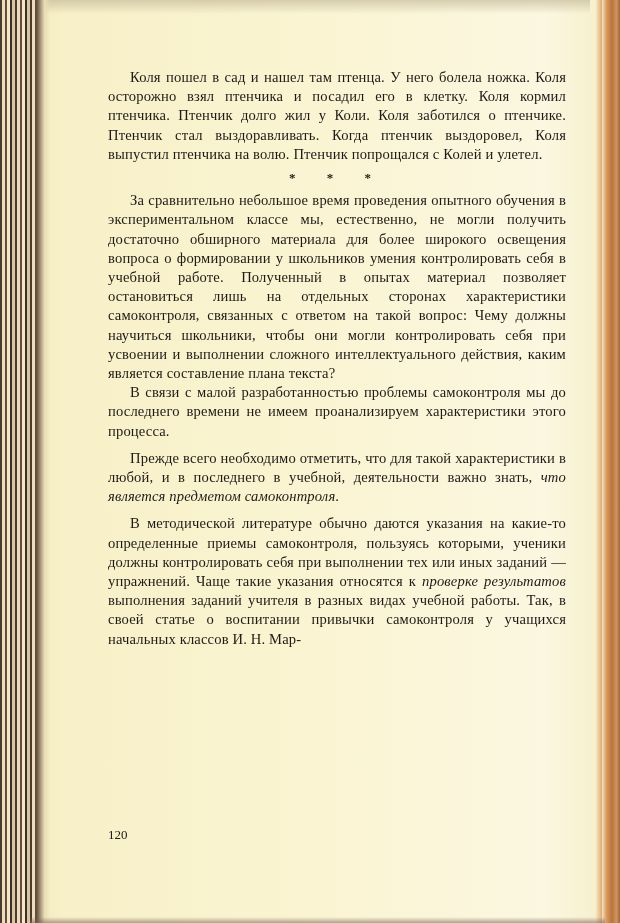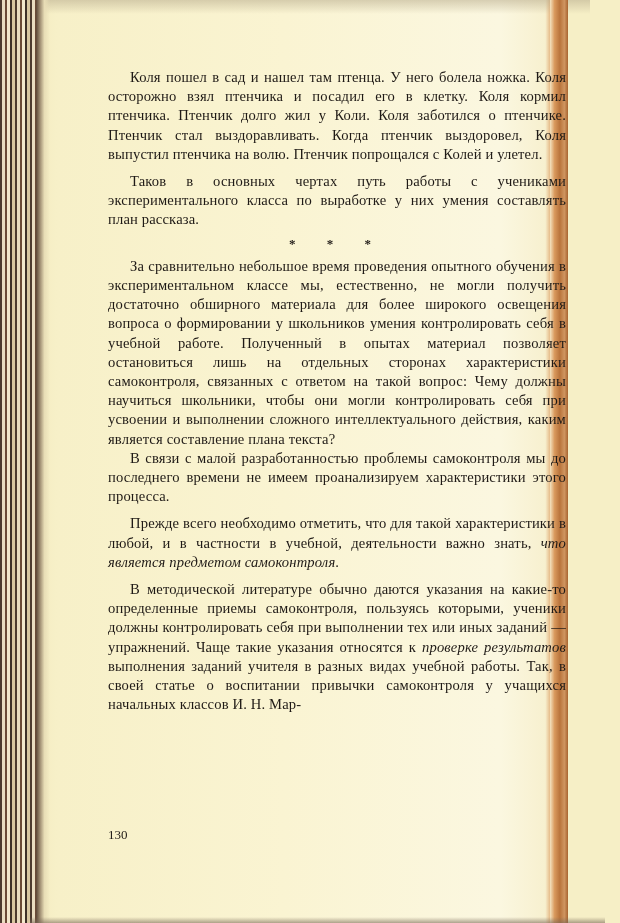--- a/index.html
+++ b/index.html
@@ -1,21 +1,21 @@
 <!DOCTYPE html>
 <html><head>
   <meta charset="utf-8">
   <style>
     html, body { margin: 0; padding: 0; }
     body {
       width: 620px; height: 923px; overflow: hidden; position: relative;
       background: #f6efc6;
     }
     .page {
-      position: absolute; left: 0; top: 0; width: 568px; height: 923px;
+      position: absolute; left: 0; top: 0; width: 620px; height: 923px;
       background: linear-gradient(90deg, #efe4b4 0%, #f7f0c8 10%, #faf4d2 50%, #fbf7e0 88%, #f7f0cf 96%, #e2b07a 97%, #c9874a 100%);
     }
     .top-shadow {
       position: absolute; left: 30px; top: 0; width: 560px; height: 14px;
       background: linear-gradient(180deg, #b9ad8e 0%, rgba(240,232,196,0) 100%);
       opacity: .55;
     }
     .gutter {
       position: absolute; left: 0; top: 0; width: 44px; height: 923px;
       background: repeating-linear-gradient(90deg,
@@ -60,22 +60,21 @@
 
 <div class="page">
   <div class="top-shadow"></div>
   <div class="gutter"></div>
   <div class="gutter-fade"></div>
   <div class="fore-edge"></div>
   <div class="bottom-edge"></div>
 
   <div class="text">
     <p>Коля пошел в сад и нашел там птенца. У него болела ножка. Коля осторожно взял птенчика и посадил его в клетку. Коля кормил птенчика. Птенчик долго жил у Коли. Коля заботился о птенчике. Птенчик стал выздоравливать. Когда птенчик выздоровел, Коля выпустил птенчика на волю. Птенчик попрощался с Колей и улетел.</p>
-    <p class="gap">Таков в основных чертах путь работы с учениками экспериментального класса по выработке у них умения составлять план рассказа.</p>
     <div class="stars">* * *</div>
     <p>За сравнительно небольшое время проведения опытного обучения в экспериментальном классе мы, естественно, не могли получить достаточно обширного материала для более широкого освещения вопроса о формировании у школьников умения контролировать себя в учебной работе. Полученный в опытах материал позволяет остановиться лишь на отдельных сторонах характеристики самоконтроля, связанных с ответом на такой вопрос: Чему должны научиться школьники, чтобы они могли контролировать себя при усвоении и выполнении сложного интеллектуального действия, каким является составление плана текста?</p>
     <p>В связи с малой разработанностью проблемы самоконтроля мы до последнего времени не имеем проанализируем характеристики этого процесса.</p>
-    <p class="gap"><span>Прежде всего необходимо отметить, что для такой характеристики в любой, и в частности в учебной, деятельности важно знать, </span><em>что является предметом самоконтроля</em><span>.</span></p>
+    <p class="gap"><span>Прежде всего необходимо отметить, что для такой характеристики в любой, и в последнего в учебной, деятельности важно знать, </span><em>что является предметом самоконтроля</em><span>.</span></p>
     <p class="gap"><span>В методической литературе обычно даются указания на какие-то определенные приемы самоконтроля, пользуясь которыми, ученики должны контролировать себя при выполнении тех или иных заданий — упражнений. Чаще такие указания относятся к </span><em>проверке результатов</em><span> выполнения заданий учителя в разных видах учебной работы. Так, в своей статье о воспитании привычки самоконтроля у учащихся начальных классов И. Н. Мар-</span></p>
   </div>
 
-  <div class="folio">130</div>
+  <div class="folio">120</div>
 </div>
 
 </body></html>

